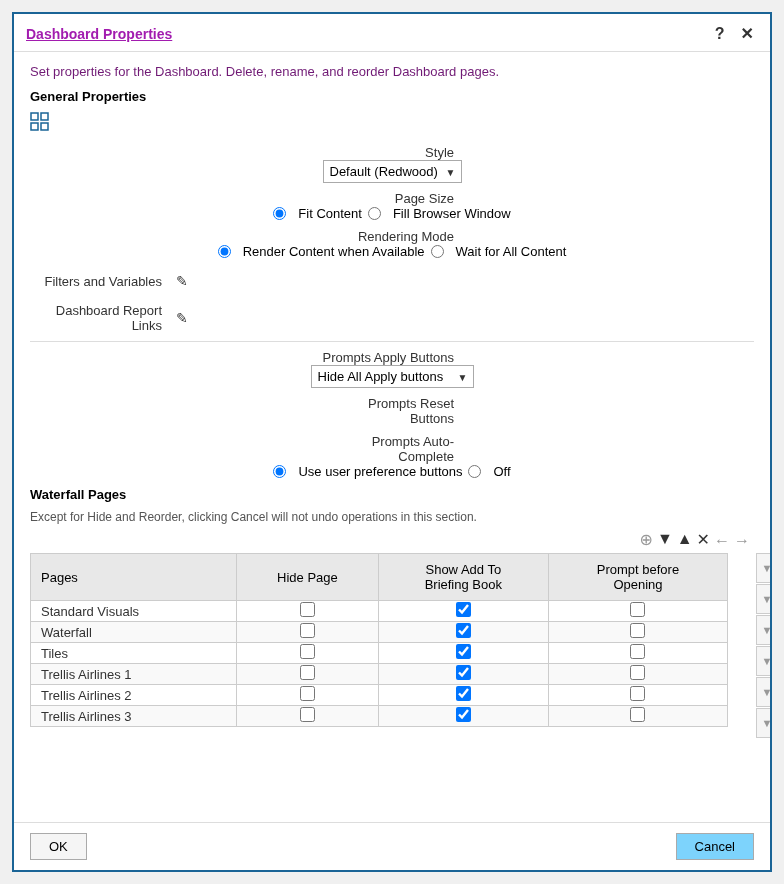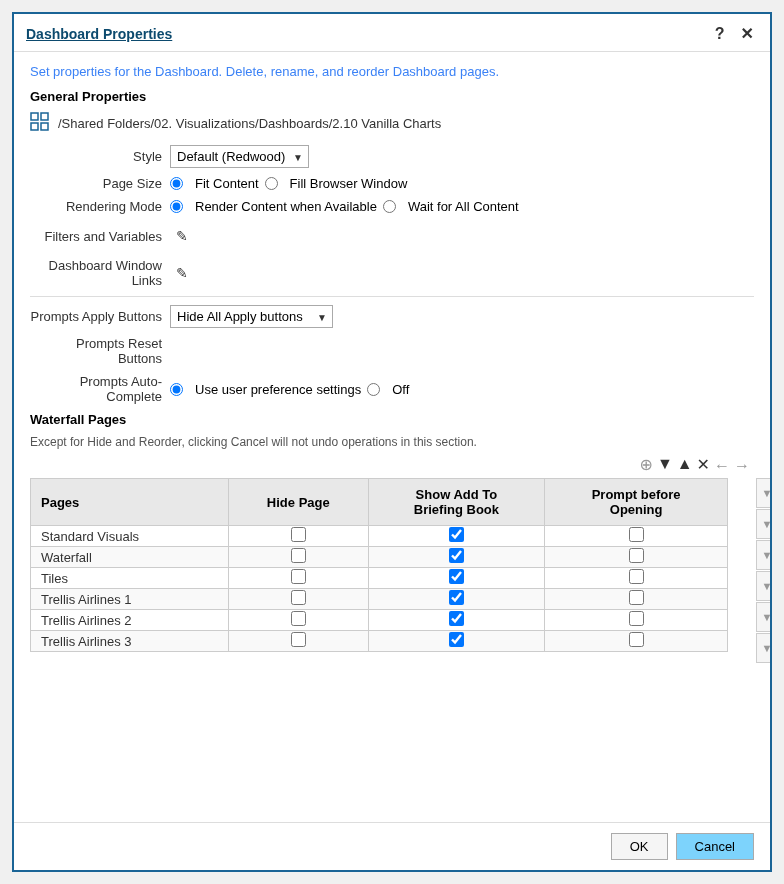--- a/index.html
+++ b/index.html
@@ -25,21 +25,21 @@
       background: #fff;
       padding: 8px 12px 6px 12px;
       border-bottom: 1px solid #ddd;
       display: flex;
       align-items: center;
       justify-content: space-between;
     }
     .dialog-title {
       font-size: 14px;
       font-weight: bold;
-      color: #0c4a6e;
+      color: #a21caf;
       text-decoration: underline;
     }
     .dialog-header-icons {
       display: flex;
       gap: 8px;
       align-items: center;
     }
     .dialog-icon-btn {
       cursor: pointer;
       color: #333;
@@ -48,21 +48,21 @@
       background: none;
       border: none;
       padding: 2px 4px;
     }
     .dialog-body {
       padding: 12px 16px;
       flex: 1;
       overflow-y: auto;
     }
     .intro-text {
-      color: #3b82f6;
+      color: #701a75;
       margin-bottom: 10px;
       font-size: 13px;
     }
     .section-title {
       font-weight: bold;
       font-size: 13px;
       margin-bottom: 8px;
     }
     .path-row {
       display: flex;
@@ -71,20 +71,21 @@
       margin-bottom: 10px;
     }
     .path-text {
       color: #333;
       font-size: 13px;
     }
     .form-row {
       display: flex;
       align-items: center;
       margin-bottom: 8px;
+      flex-direction: column;
     }
     .form-label {
       text-align: right;
       width: 140px;
       min-width: 140px;
       padding-right: 8px;
       color: #333;
       font-size: 13px;
     }
     .form-controls {
@@ -189,21 +190,21 @@
       width: 100%;
       border-collapse: collapse;
       border: 1px solid #ccc;
       font-size: 13px;
     }
     .pages-table th {
       background: #e8e8e8;
       padding: 8px 10px;
       border: 1px solid #ccc;
       text-align: center;
-      font-weight: bold;
+      font-weight: normal;
       font-size: 13px;
     }
     .pages-table th.pages-col {
       text-align: left;
     }
     .pages-table td {
       border: 1px solid #ccc;
       padding: 1px 10px;
       text-align: center;
     }
@@ -220,21 +221,21 @@
     input[type="checkbox"] {
       width: 15px;
       height: 15px;
       cursor: pointer;
     }
     input[type="radio"] {
       cursor: pointer;
     }
     .dialog-footer {
       display: flex;
-      justify-content: flex-end;
+      justify-content: space-between;
       gap: 8px;
       padding: 10px 16px;
       border-top: 1px solid #ddd;
       background: #fff;
     }
     .btn {
       padding: 5px 18px;
       font-size: 13px;
       cursor: pointer;
       border: 1px solid #aaa;
@@ -291,21 +292,20 @@
 
     <div class="path-row">
       <span>
         <svg width="20" height="20" viewBox="0 0 20 20">
           <rect x="1" y="1" width="7" height="7" fill="none" stroke="#1a6496" stroke-width="1.5"></rect>
           <rect x="11" y="1" width="7" height="7" fill="none" stroke="#1a6496" stroke-width="1.5"></rect>
           <rect x="1" y="11" width="7" height="7" fill="none" stroke="#1a6496" stroke-width="1.5"></rect>
           <rect x="11" y="11" width="7" height="7" fill="none" stroke="#1a6496" stroke-width="1.5"></rect>
         </svg>
       </span>
-      <span class="path-text">/Shared Folders/02. Visualizations/Dashboards/2.10 Vanilla Charts</span>
     </div>
 
     <div class="form-row">
       <span class="form-label">Style</span>
       <div class="form-controls">
         <div class="select-wrapper">
           <select class="select-dropdown">
             <option>Default (Redwood)</option>
             <option>Default</option>
             <option>Custom</option>
@@ -342,21 +342,21 @@
         </label>
       </div>
     </div>
 
     <div class="link-row">
       <span class="link-label">Filters and Variables</span>
       <span class="edit-icon">✎</span>
     </div>
 
     <div class="link-row">
-      <span class="link-label">Dashboard Window Links</span>
+      <span class="link-label">Dashboard Report Links</span>
       <span class="edit-icon">✎</span>
     </div>
 
     <hr class="divider">
 
     <div class="form-row">
       <span class="form-label">Prompts Apply Buttons</span>
       <div class="form-controls">
         <div class="select-wrapper">
           <select class="select-dropdown">
@@ -369,21 +369,21 @@
 
     <div class="form-row">
       <span class="form-label">Prompts Reset Buttons</span>
     </div>
 
     <div class="form-row">
       <span class="form-label">Prompts Auto-Complete</span>
       <div class="form-controls radio-group">
         <label>
           <input type="radio" name="autocomplete" value="pref" checked="" style="">
-          <span>Use user preference settings</span>
+          <span>Use user preference buttons</span>
         </label>
         <label>
           <input type="radio" name="autocomplete" value="off" style="">
           <span>Off</span>
         </label>
       </div>
     </div>
 
     <div class="dashboard-pages-section">
       <div class="section-title">Waterfall Pages</div>

